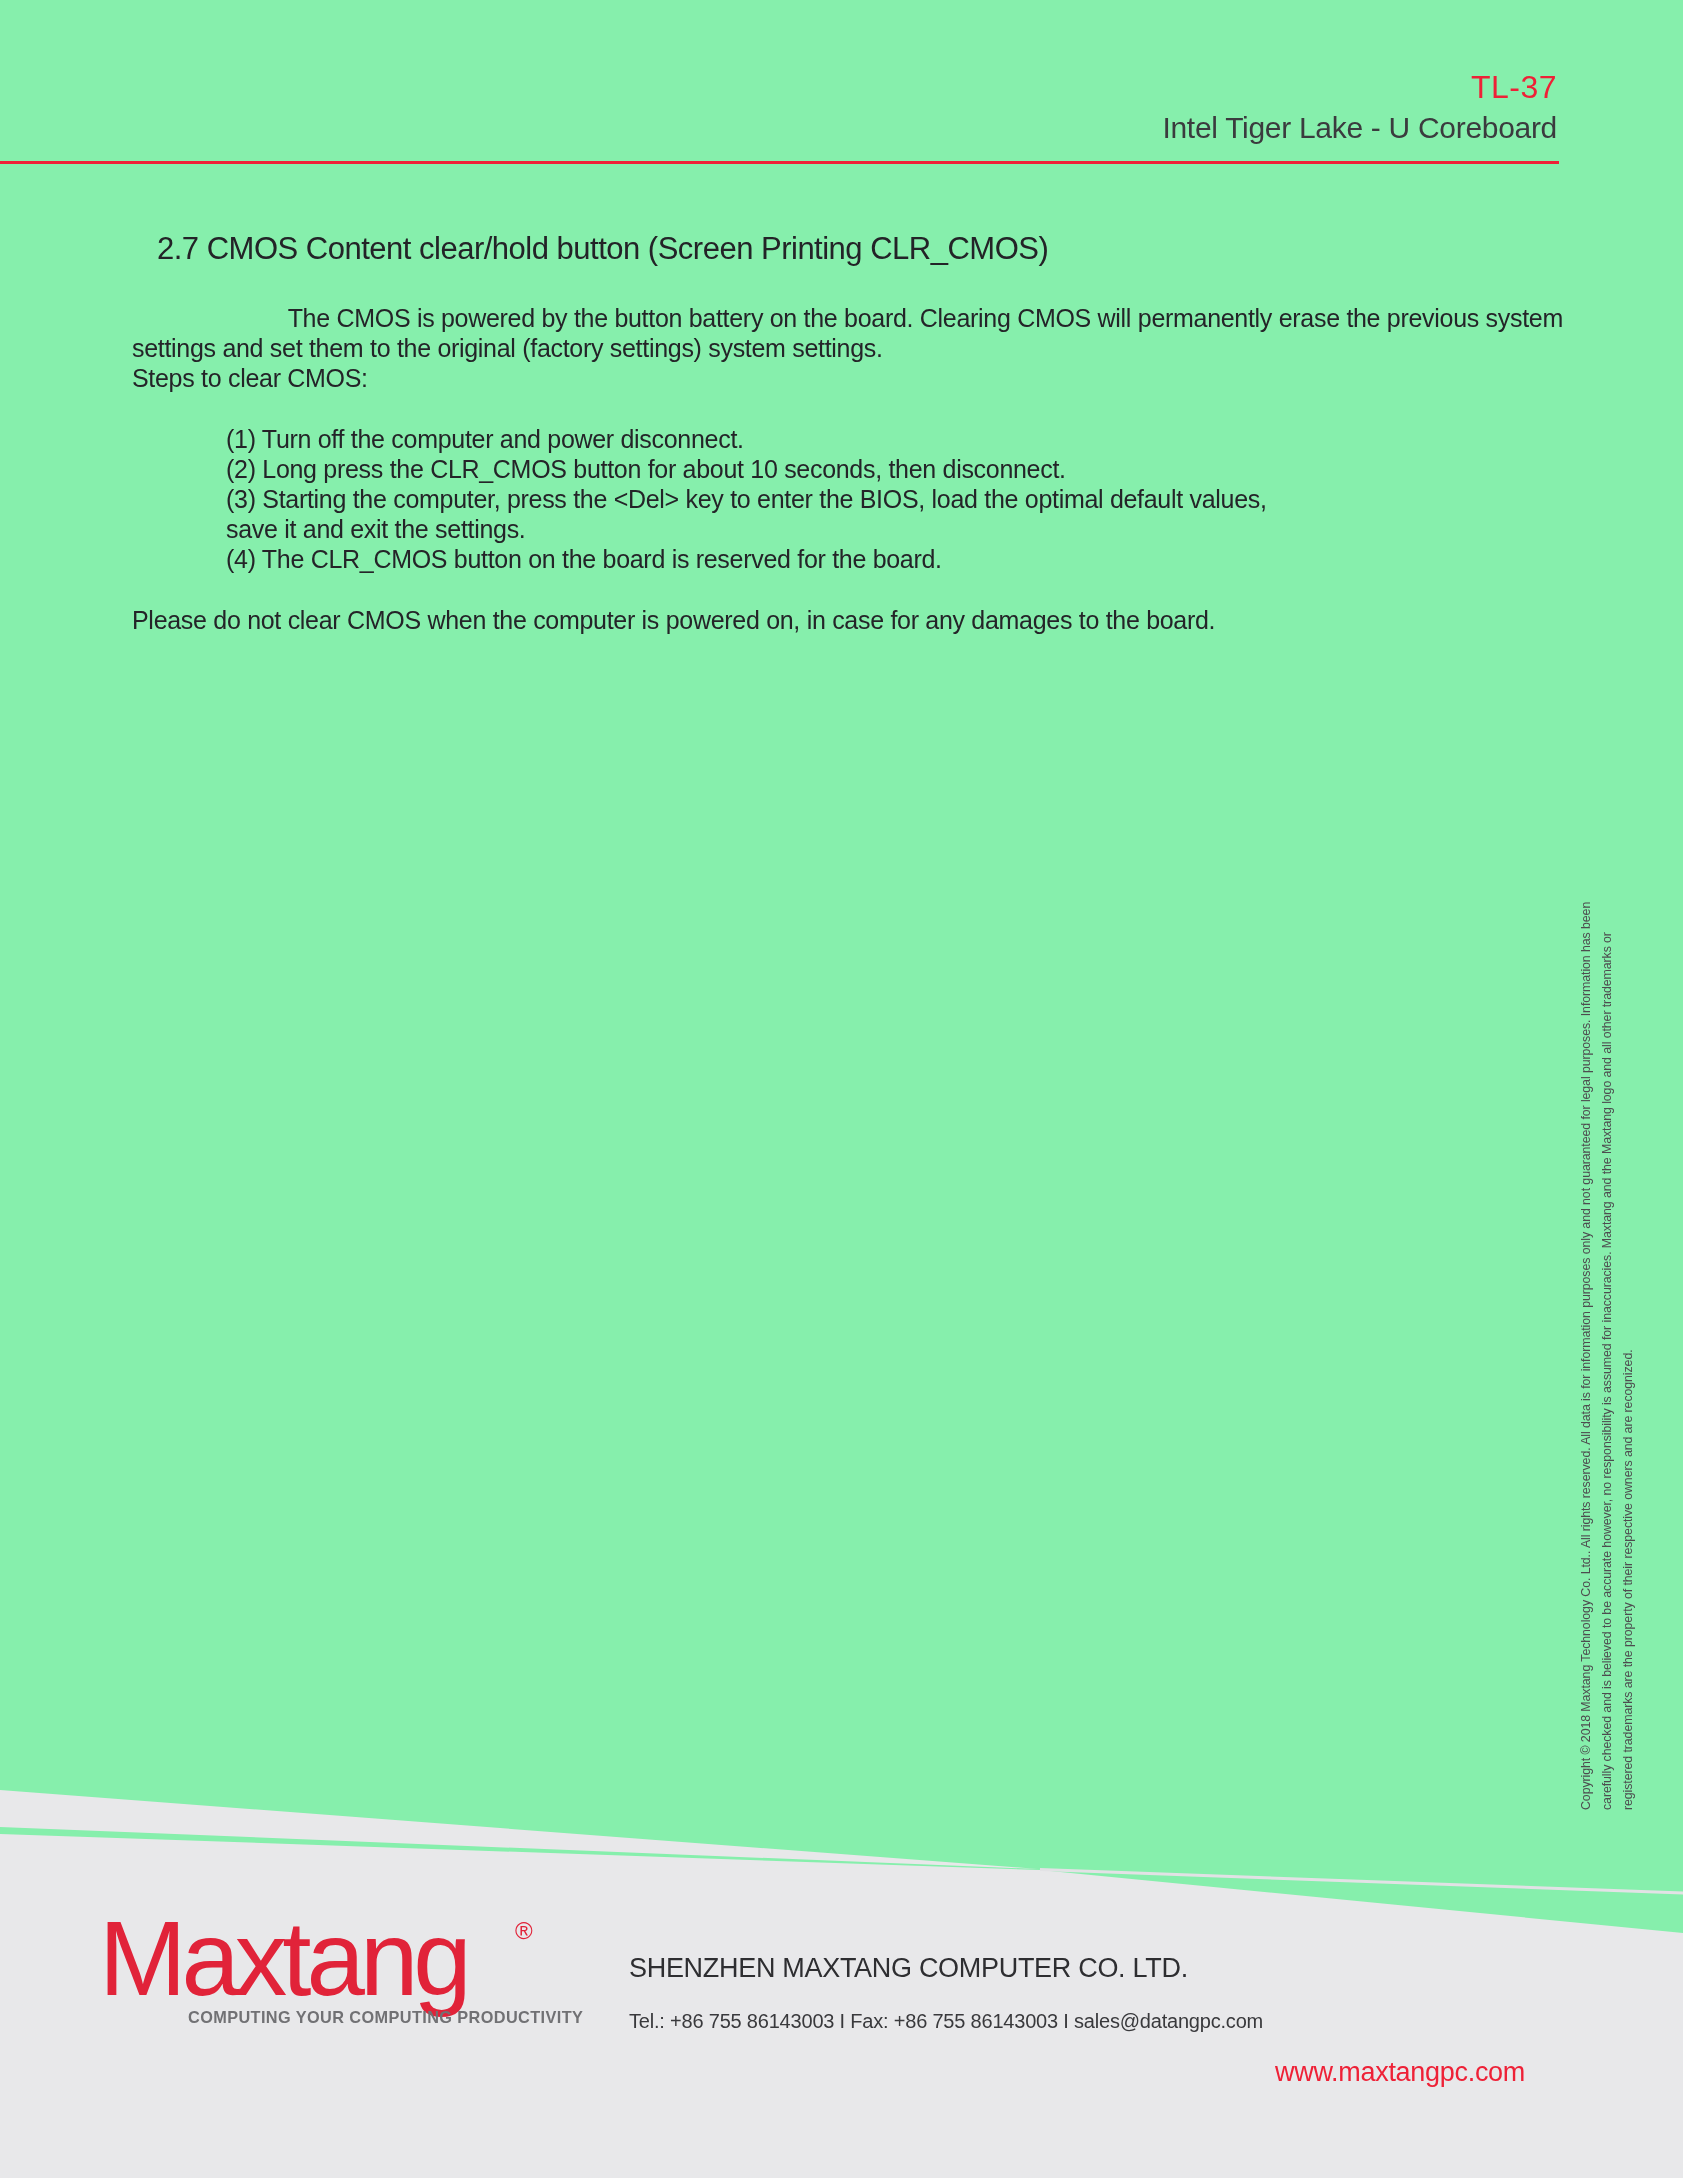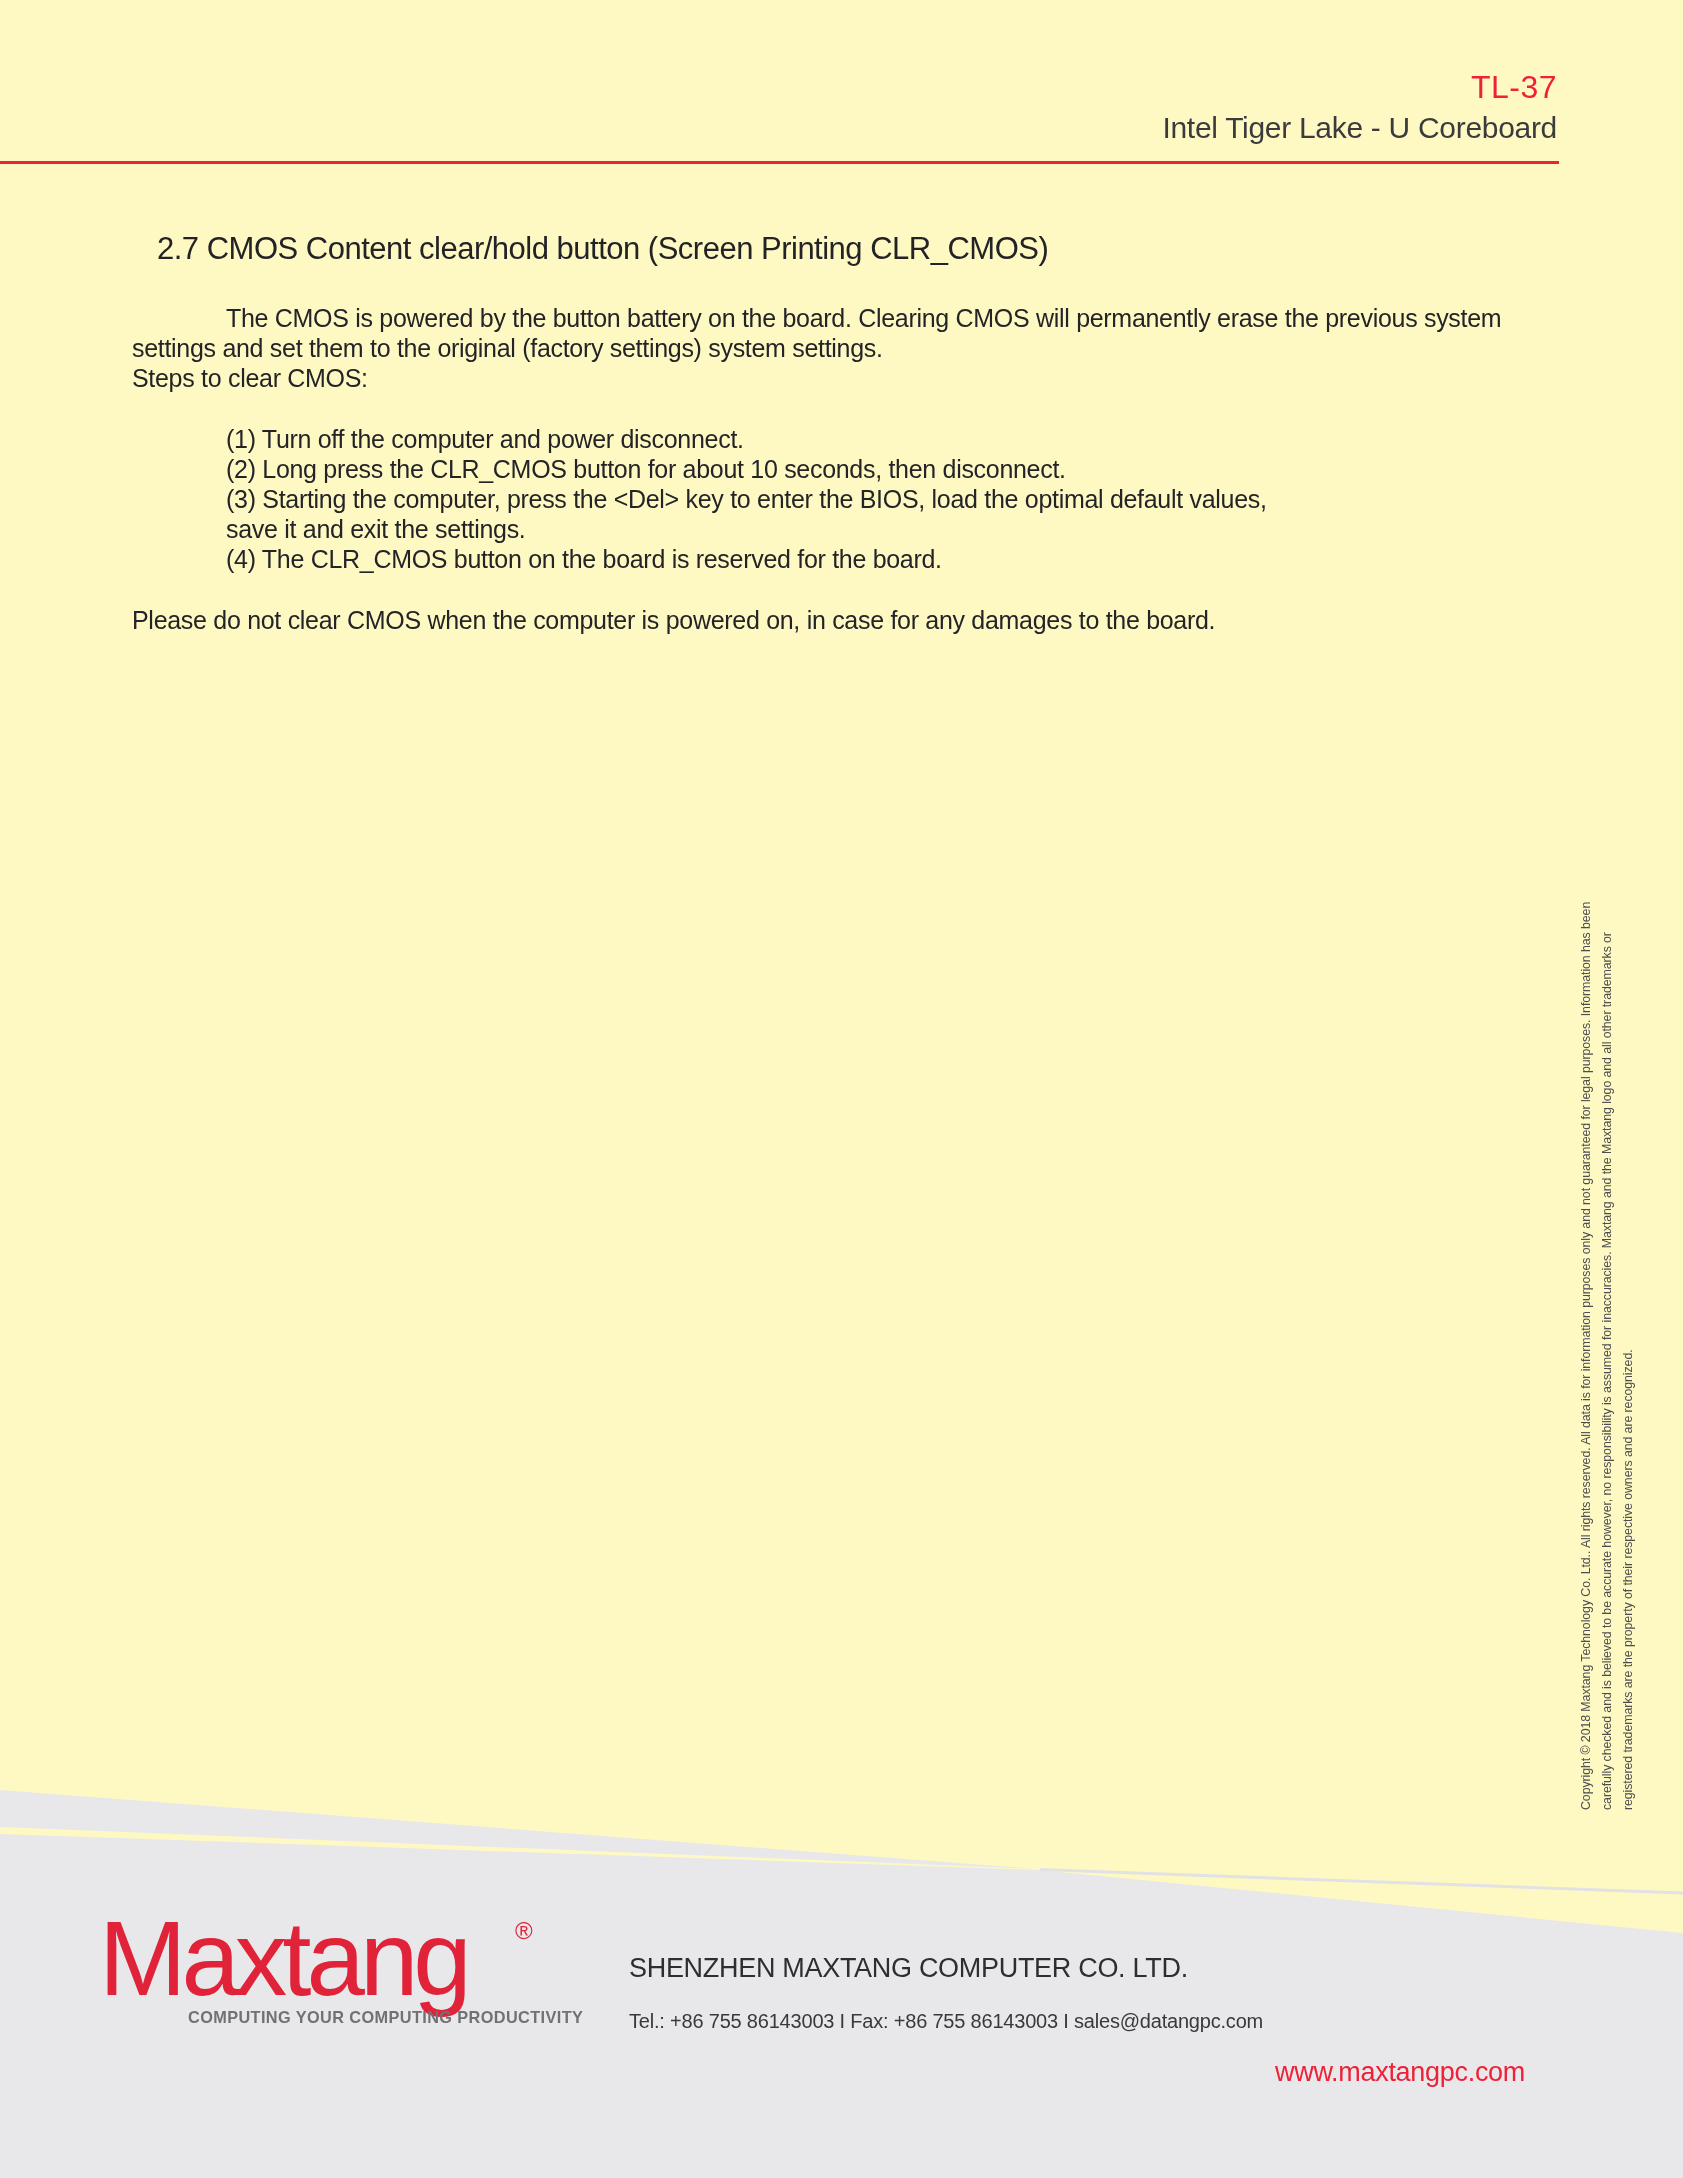--- a/index.html
+++ b/index.html
@@ -1,28 +1,28 @@
 <!DOCTYPE html>
 <html><head>
 <meta charset="utf-8">
 <style>
   html,body{margin:0;padding:0;background:#ffffff;}
-  .page{position:relative;width:1683px;height:2178px;background:#fef9c3;overflow:hidden;
+  .page{position:relative;width:1683px;height:2178px;background:#86efac;overflow:hidden;
         font-family:"Liberation Sans",sans-serif;color:#242428;}
 
   
   .hdr{position:absolute;top:67px;right:126px;text-align:right;}
   .hdr-model{font-size:32px;line-height:40px;color:#ee2137;letter-spacing:0.5px;}
   .hdr-product{font-size:30px;line-height:42px;color:#3b3b3e;letter-spacing:-0.3px;}
   .hdr-rule{position:absolute;top:161px;left:0;width:1559px;height:3px;background:#ee2137;}
 
   
   .heading{position:absolute;top:231px;left:157px;font-size:31px;letter-spacing:-0.5px;color:#232327;}
   .intro{position:absolute;top:303px;left:132px;width:1431px;font-size:25px;line-height:30px;letter-spacing:-0.3px;}
-  .intro .first{padding-left:94px;}
+  .intro .first{padding-left:94px;text-align:right;}
   .steps{position:absolute;top:424px;left:226px;width:1337px;font-size:25px;line-height:30px;letter-spacing:-0.3px;}
   .warning{position:absolute;top:606px;left:132px;font-size:25px;letter-spacing:-0.3px;}
 
   
   .side-note{position:absolute;left:1576px;top:1810px;width:931px;height:62px;
              transform:rotate(-90deg);transform-origin:0 0;
              font-size:12.4px;line-height:21px;letter-spacing:-0.1px;color:#4d4d4f;}
   .side-note div{white-space:nowrap;}
 
   

